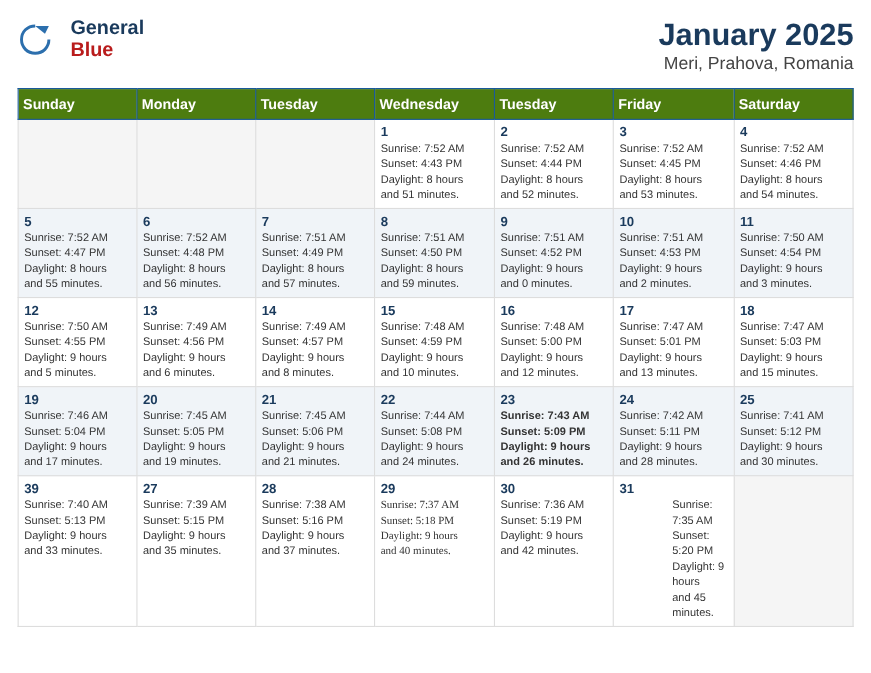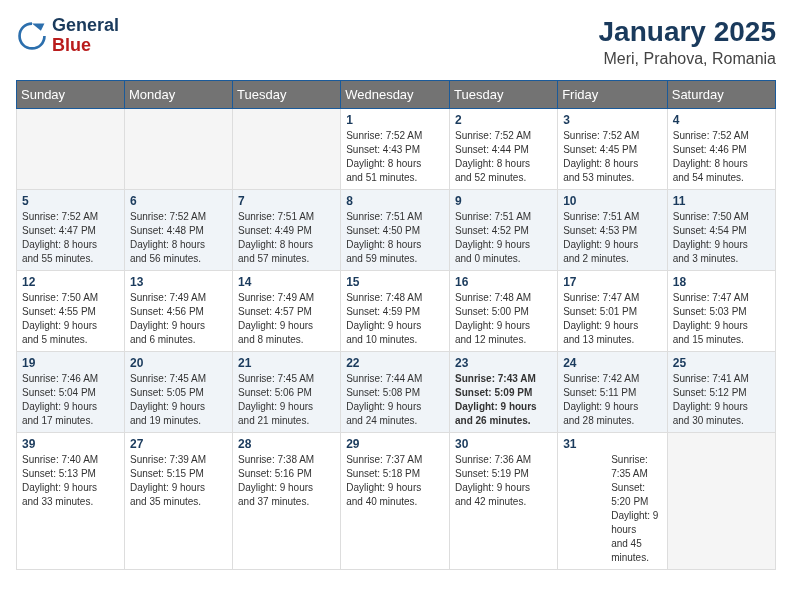--- a/index.html
+++ b/index.html
@@ -12,21 +12,21 @@
     }
     .header {
       display: flex;
       justify-content: space-between;
       align-items: flex-start;
       margin-bottom: 12px;
     }
     .logo {
       display: flex;
       align-items: center;
-      gap: 4px;
+      gap: 16px;
     }
     .logo-text {
       font-size: 18px;
       font-weight: bold;
       color: #1a3a5c;
       line-height: 1.1;
     }
     .logo-blue {
       color: #b91c1c;
     }
@@ -46,24 +46,24 @@
       font-size: 16px;
       color: #444;
       margin-top: 2px;
     }
     .calendar {
       width: 100%;
       border-collapse: collapse;
       border: 1px solid #ccc;
     }
     .calendar th {
-      background: #737373;
+      background: #4d7c0f;
       color: #fff;
       font-size: 13px;
-      font-weight: normal;
+      font-weight: bold;
       padding: 6px 4px;
       text-align: left;
       border: 1px solid #1a5a9a;
     }
     .calendar td {
       vertical-align: top;
       border: 1px solid #ddd;
       padding: 4px 5px;
       width: 110px;
       min-height: 80px;
@@ -325,21 +325,21 @@
         </td>
         <td>
           <div class="day-number">28</div>
           <div class="day-info" style="white-space: pre-wrap;">Sunrise: 7:38 AM
 Sunset: 5:16 PM
 Daylight: 9 hours
 and 37 minutes.</div>
         </td>
         <td>
           <div class="day-number">29</div>
-          <div class="day-info" style="white-space: pre-wrap;">Sunrise: 7:37 AM
+          <div class="day-info" style="white-space: pre-wrap; font-family: Liberation Serif, serif;">Sunrise: 7:37 AM
 Sunset: 5:18 PM
 Daylight: 9 hours
 and 40 minutes.</div>
         </td>
         <td>
           <div class="day-number">30</div>
           <div class="day-info" style="white-space: pre-wrap;">Sunrise: 7:36 AM
 Sunset: 5:19 PM
 Daylight: 9 hours
 and 42 minutes.</div>

